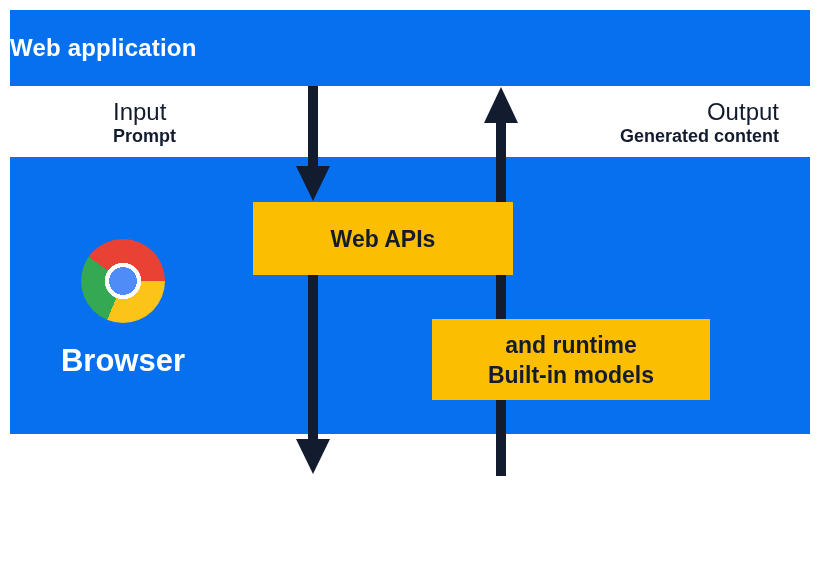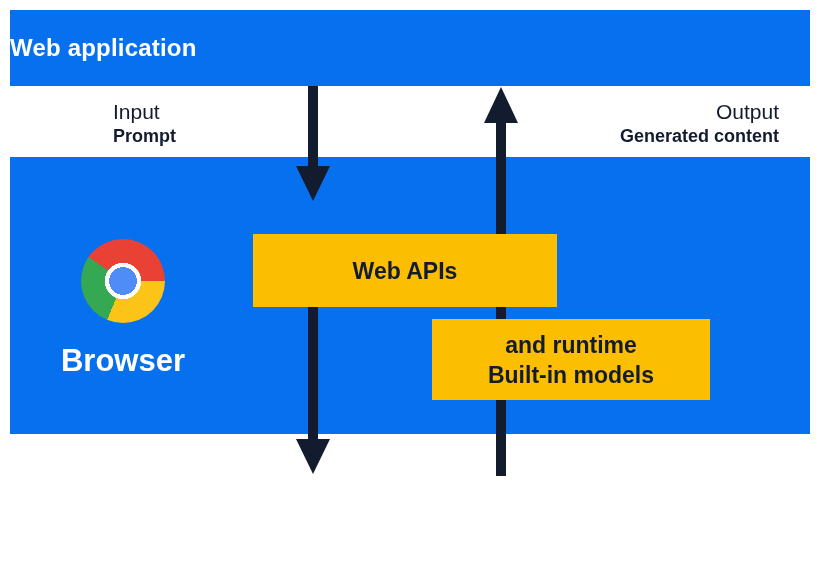--- a/index.html
+++ b/index.html
@@ -38,35 +38,35 @@
   .mid-panel{
     position:absolute;left:10px;top:157px;width:800px;height:277px;
     background:var(--blue);
     z-index:1;
   }
   .io-label{
     position:absolute;top:100px;z-index:2;color:var(--navy);
   }
   .io-label.left{left:113px;text-align:left;}
   .io-label.right{right:41px;text-align:right;}
-  .io-line1{font-size:21px;line-height:23px;font-weight:normal;}
+  .io-line1{font-size:24px;line-height:23px;font-weight:normal;}
   .io-line2{font-size:18px;line-height:27px;font-weight:bold;}
   svg.arrows{
     position:absolute;left:0;top:0;z-index:5;pointer-events:none;
   }
   .arrow-line{stroke:var(--navy);stroke-width:10px;}
   .arrow-head{fill:var(--navy);}
   .ybox{
     position:absolute;z-index:6;
     background:var(--yellow);
     display:flex;flex-direction:column;align-items:center;justify-content:center;
     color:var(--navy);font-weight:bold;font-size:23px;line-height:30px;
     text-align:center;
   }
-  .ybox.webapis{left:253px;top:202px;width:304px;height:73px;margin-top:32px;}
+  .ybox.webapis{left:253px;top:202px;width:260px;height:73px;}
   .ybox.builtin{left:432px;top:319px;width:278px;height:81px;}
   .chrome-icon{
     position:absolute;left:81px;top:239px;width:84px;height:84px;z-index:6;
     border-radius:50%;
     background:
       radial-gradient(circle closest-side, var(--chrome_blue) 0 33%, #fff 33% 43%, rgba(255,255,255,0) 43.5%),
       conic-gradient(from 90deg, var(--chrome_yellow) 0 112deg, var(--chrome_green) 112deg 215deg, var(--chrome_red) 215deg 360deg);
   }
   .browser-label{
     position:absolute;left:23px;top:343px;width:200px;z-index:6;

